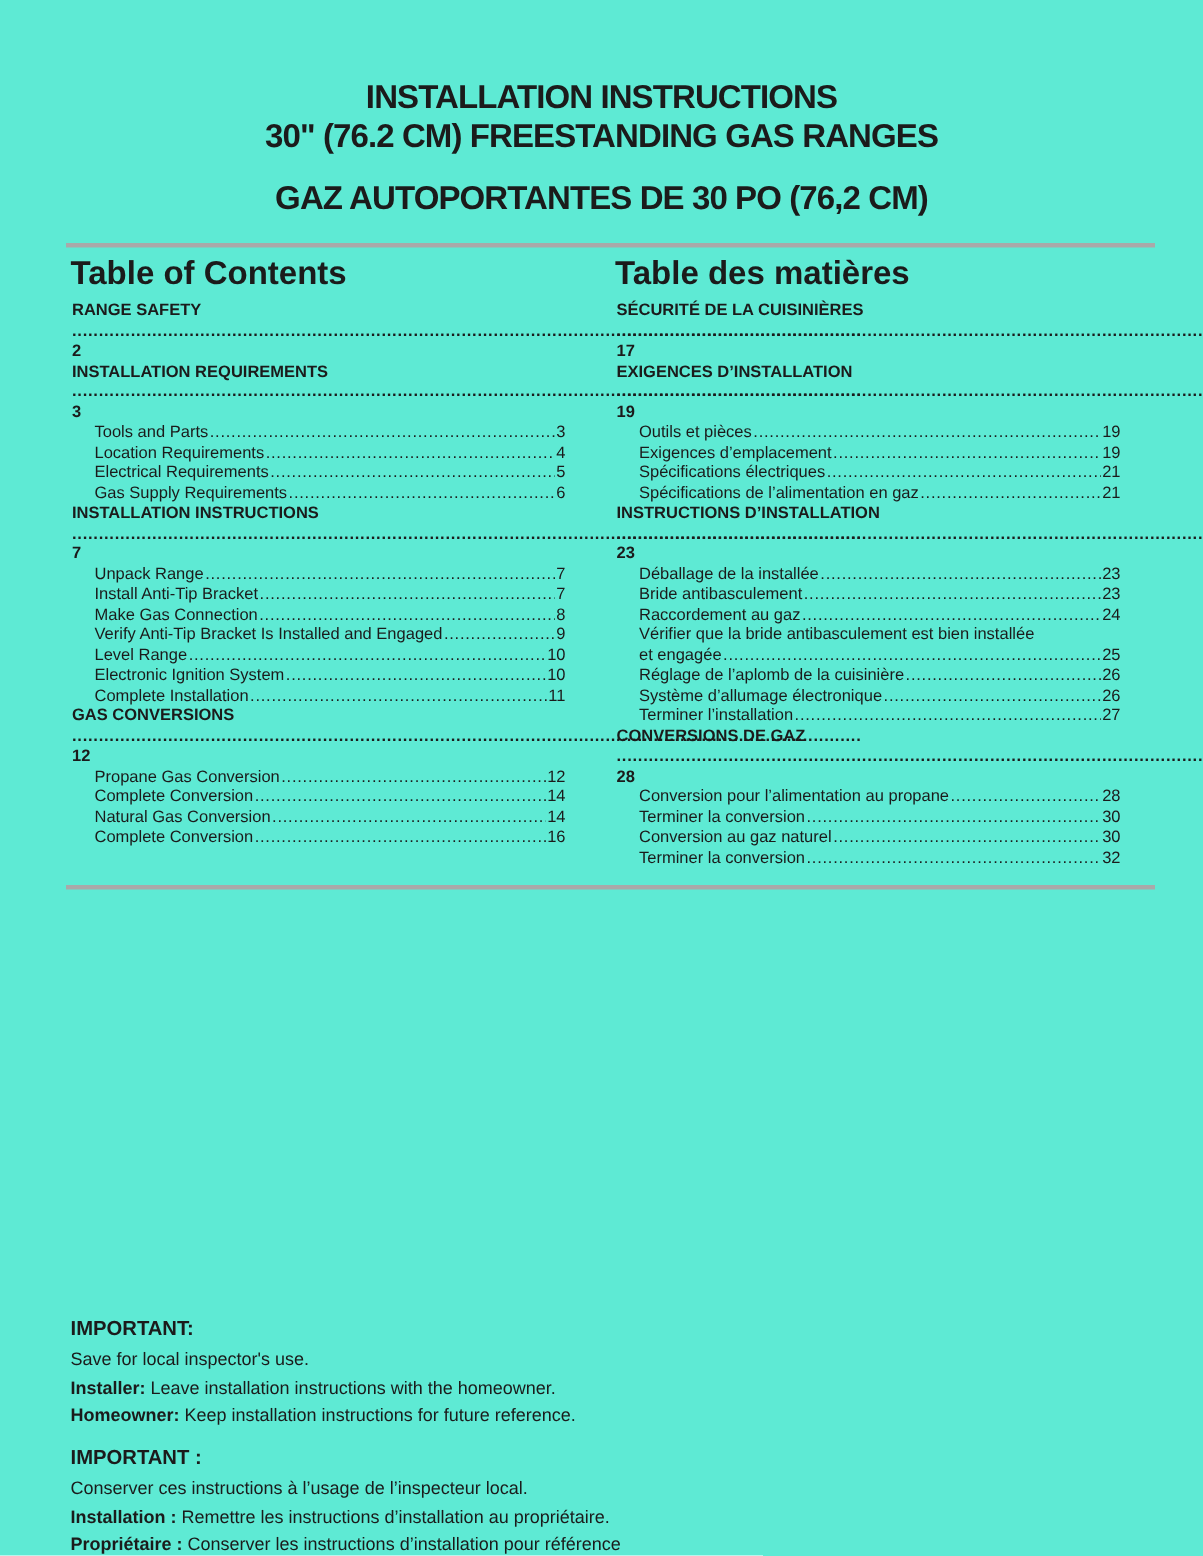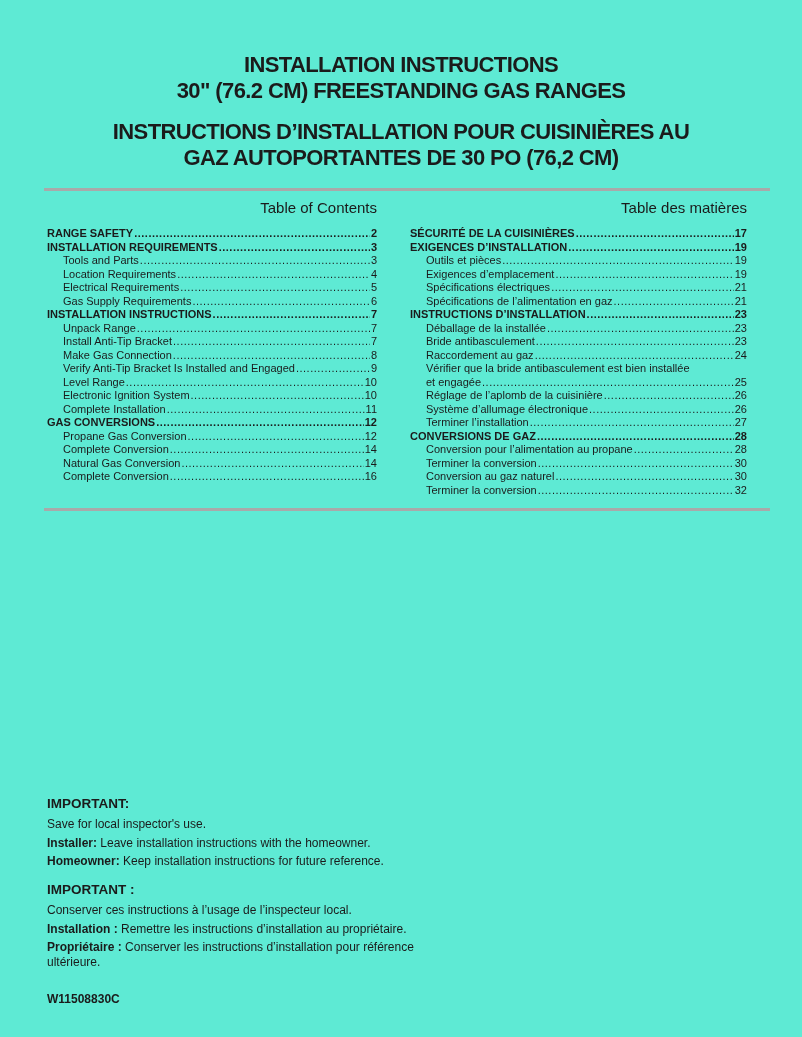--- a/index.html
+++ b/index.html
@@ -38,33 +38,33 @@
   .rule-bottom { margin-top: 11px; }
   
   .toc-wrap {
     display: flex;
     padding-left: 47px;
     margin-top: 5px;
   }
   .toc-col-left  { width: 330px; margin-right: 33px; }
   .toc-col-right { width: 337px; }
   .toc-heading {
-    text-align: right;
-    font-weight: normal;
-    font-size: 15px;
+    text-align: left;
+    font-weight: bold;
+    font-size: 22px;
     line-height: 24px;
     margin-bottom: 7px;
   }
   .toc-row {
     display: flex;
     align-items: baseline;
     font-size: 11px;
     line-height: 13.5px;
   }
-  .toc-row.bold { font-weight: bold; }
+  .toc-row.bold { font-weight: bold; flex-direction: column; }
   .toc-row.indent { padding-left: 16px; }
   .toc-label { white-space: nowrap; }
   .toc-dots {
     flex: 1 1 auto;
     overflow: hidden;
     white-space: nowrap;
     margin: 0 1px;
   }
   .toc-dots::after {
     content: "....................................................................................................................................................";
@@ -97,21 +97,20 @@
 </style>
 </head>
 <body>
 
 <div class="page">
 
   <div class="title-block">
     <div class="title-line">INSTALLATION INSTRUCTIONS</div>
     <div class="title-line">30" (76.2 CM) FREESTANDING GAS RANGES</div>
     <div class="title-gap"></div>
-    <div class="title-line">INSTRUCTIONS D’INSTALLATION POUR CUISINIÈRES AU</div>
     <div class="title-line">GAZ AUTOPORTANTES DE 30 PO (76,2 CM)</div>
   </div>
 
   <div class="rule rule-top"></div>
 
   <div class="toc-wrap">
     <div class="toc-col-left">
       <div class="toc-heading">Table of Contents</div>
       <div id="toc-en-list">
           <div class="toc-row bold">

